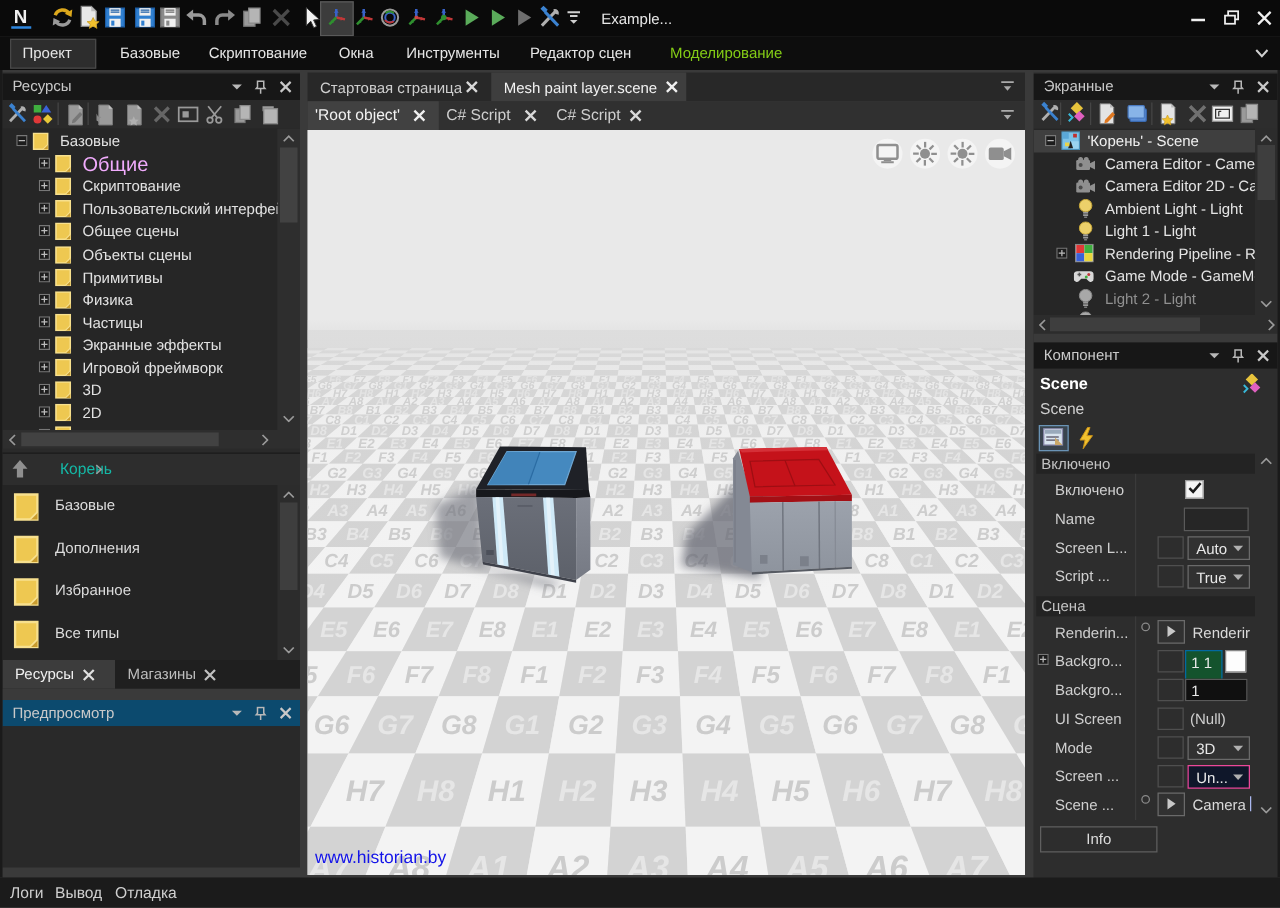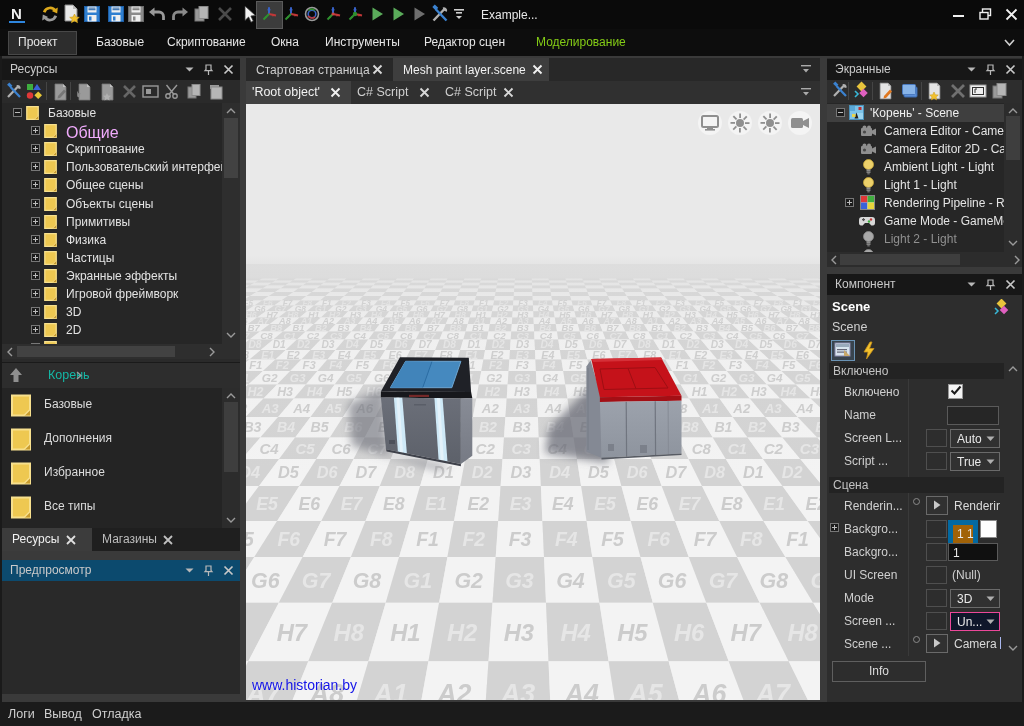--- a/index.html
+++ b/index.html
@@ -1888,21 +1888,21 @@
     <path d="M1 0.5 L7.5 5 L1 9.5Z" fill="#c8c8c8"></path>
   </svg>
 <div class="tx" style="left:954px;top:499px;color:#dadada;font-size:12px">Renderir</div>
 <svg width="9" height="9" viewBox="0 0 9 9" style="position:absolute;left:830px;top:523px">
     <rect x="0.5" y="0.5" width="8" height="8" fill="#1c1c1c" stroke="#777"></rect>
     <rect x="2" y="4" width="5" height="1" fill="#bbb"></rect>
     <rect x="4" y="2" width="1" height="5" fill="#bbb"></rect>
   </svg>
 <div class="tx" style="left:844px;top:522px;color:#cfcfcf;font-size:12px">Backgro...</div>
 <div class="abs" style="left:926px;top:520px;width:21px;height:18px;background:#2d2d2d;border:1px solid #4f4f4f;box-sizing:border-box"></div>
-<div class="abs" style="left:948px;top:520px;width:30px;height:31px;background:#a16207;border:5px solid #0369a1;box-sizing:border-box">
+<div class="abs" style="left:948px;top:520px;width:30px;height:31px;background:#14532d;border:1px solid #0369a1;box-sizing:border-box">
     <div class="tx" style="left:4px;top:1.5px;color:#e8e8e8;font-size:12px">1 1</div>
   </div>
 <div class="abs" style="left:980px;top:520px;width:17px;height:18px;background:#fdfdfd;border:1px solid #888;box-sizing:border-box"></div>
 <div class="tx" style="left:844px;top:545px;color:#cfcfcf;font-size:12px">Backgro...</div>
 <div class="abs" style="left:926px;top:543px;width:21px;height:18px;background:#2d2d2d;border:1px solid #4f4f4f;box-sizing:border-box"></div>
 <div class="abs" style="left:948px;top:543px;width:50px;height:18px;background:#101010;border:1px solid #5a5a5a;box-sizing:border-box">
     <div class="tx" style="left:4px;top:1.5px;color:#e8e8e8;font-size:12px">1</div>
   </div>
 <div class="tx" style="left:844px;top:568px;color:#cfcfcf;font-size:12px">UI Screen</div>
 <div class="abs" style="left:926px;top:566px;width:21px;height:18px;background:#2d2d2d;border:1px solid #4f4f4f;box-sizing:border-box"></div>

